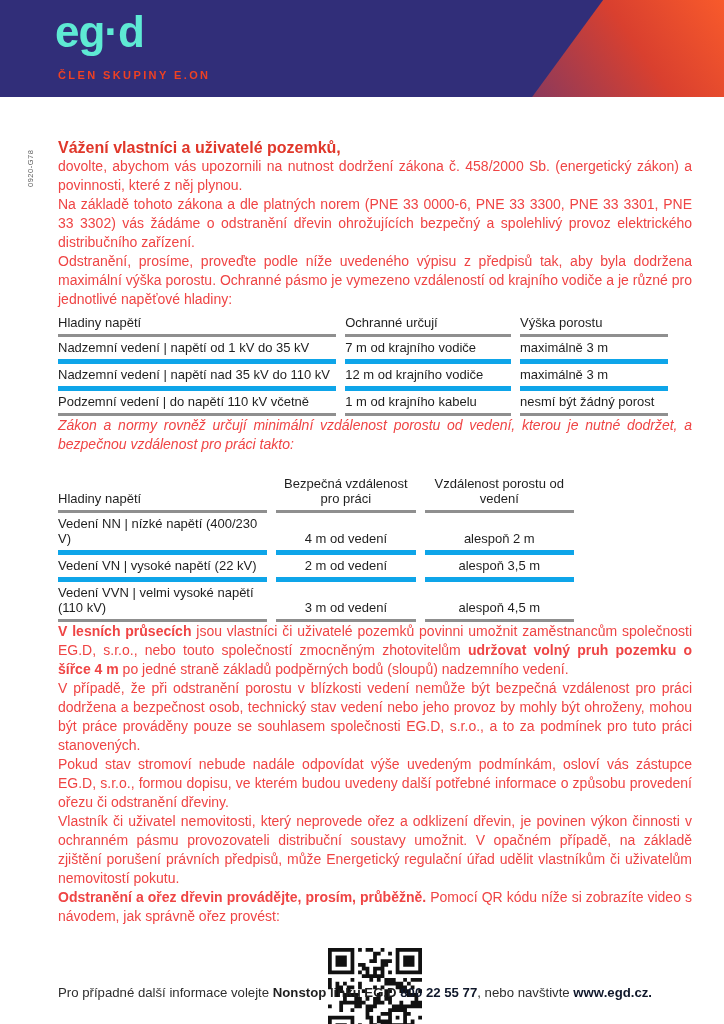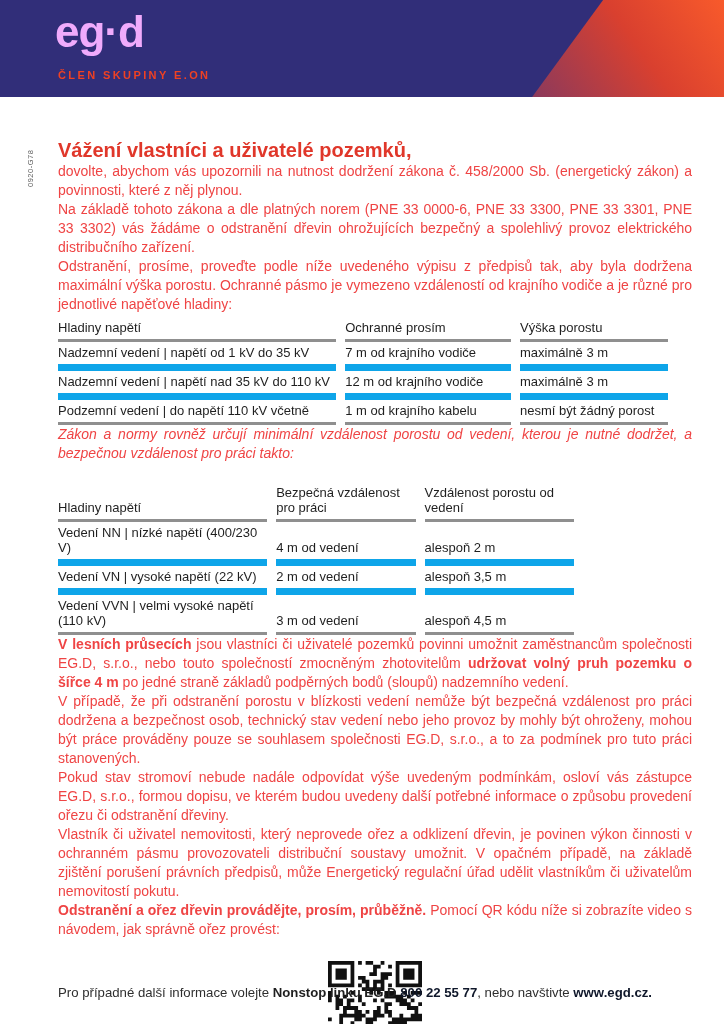--- a/index.html
+++ b/index.html
@@ -9,52 +9,52 @@
     font-family:"Liberation Sans", sans-serif;
   }
   
   .band{position:absolute;left:0;top:0;width:724px;height:97px;background:#312e79;}
   .band-accent{
     position:absolute;left:0;top:0;width:724px;height:97px;
     background:linear-gradient(55deg,#312e79 52%,#86395f 66%,#d9402f 85%,#f85a2b 100%);
     clip-path:polygon(83.3% 0,100% 0,100% 100%,73.5% 100%);
   }
   .logo{
-    position:absolute;left:55px;top:10px;color:#f0abfc;
+    position:absolute;left:55px;top:10px;color:#5eead4;
     font-size:44px;font-weight:bold;letter-spacing:-1px;line-height:1;
   }
   .tagline{
     position:absolute;left:58px;top:69px;color:#ef4123;
     font-size:11px;font-weight:bold;letter-spacing:2.4px;
   }
   
   .doccode{
     position:absolute;left:26px;top:127px;height:60px;
     writing-mode:vertical-rl;transform:rotate(180deg);
     font-size:7.5px;color:#5c5c5c;letter-spacing:.5px;
   }
   
   .content{position:absolute;left:58px;top:97px;width:634px;}
-  .title{margin:42px 0 0;font-size:20px;font-weight:bold;color:#e0372a;}
+  .title{margin:42px 0 0;font-size:16px;font-weight:bold;color:#e0372a;}
   p.body{margin:0;font-size:14px;line-height:19px;text-align:justify;color:#ef4444;}
   .mt6{margin-top:6px;}.mt9{margin-top:9px;}
   .mt20{margin-top:20px;}.mt24{margin-top:24px;font-style:italic;}
   
   table.t{border-collapse:separate;border-spacing:9px 0;margin-left:-9px;table-layout:fixed;}
   table.t th,table.t td{
     font-size:13px;font-weight:normal;color:#1f1f1f;text-align:left;
     line-height:15px;vertical-align:bottom;
   }
   table.t th{padding:2px 0 4px;border-bottom:3px solid #8f8f8f;}
-  table.t td{padding:3px 0 4px;border-bottom:7px solid #0ea5e9;}
+  table.t td{padding:3px 0 4px;border-bottom:5px solid #0ea5e9;}
   table.t tr.last td{border-bottom:3px solid #8f8f8f;}
   .t1{width:628px;margin-top:4px;}
   .t2{width:534px;margin-top:20px;}
   .t2 td{padding:5px 0 6px;}
-  .t2 th.c,.t2 td.c{}
+  .t2 th.c,.t2 td.c{text-align:center;}
   
   .qr-wrap{margin-top:22px;text-align:center;}
   
   .footer{position:absolute;left:58px;top:985px;width:634px;font-size:13.2px;color:#2e2e2e;}
   .footer b{color:#1f1f1f;}
   .footer .red{color:#0f172a;}
 </style>
 </head>
 <body>
 
@@ -76,21 +76,21 @@
 
   <table class="t t1">
     <colgroup>
         <col style="width:47%">
         <col style="width:28%">
         <col style="width:25%">
       </colgroup>
     <thead>
       <tr>
         <th>Hladiny napětí</th>
-        <th>Ochranné prosím</th>
+        <th>Ochranné určují</th>
         <th>Výška porostu</th>
       </tr>
     </thead>
     <tbody>
       <tr>
         <td>Nadzemní vedení | napětí od 1 kV do 35 kV</td>
         <td>7 m od krajního vodiče</td>
         <td>maximálně 3 m</td>
       </tr>
       <tr>

